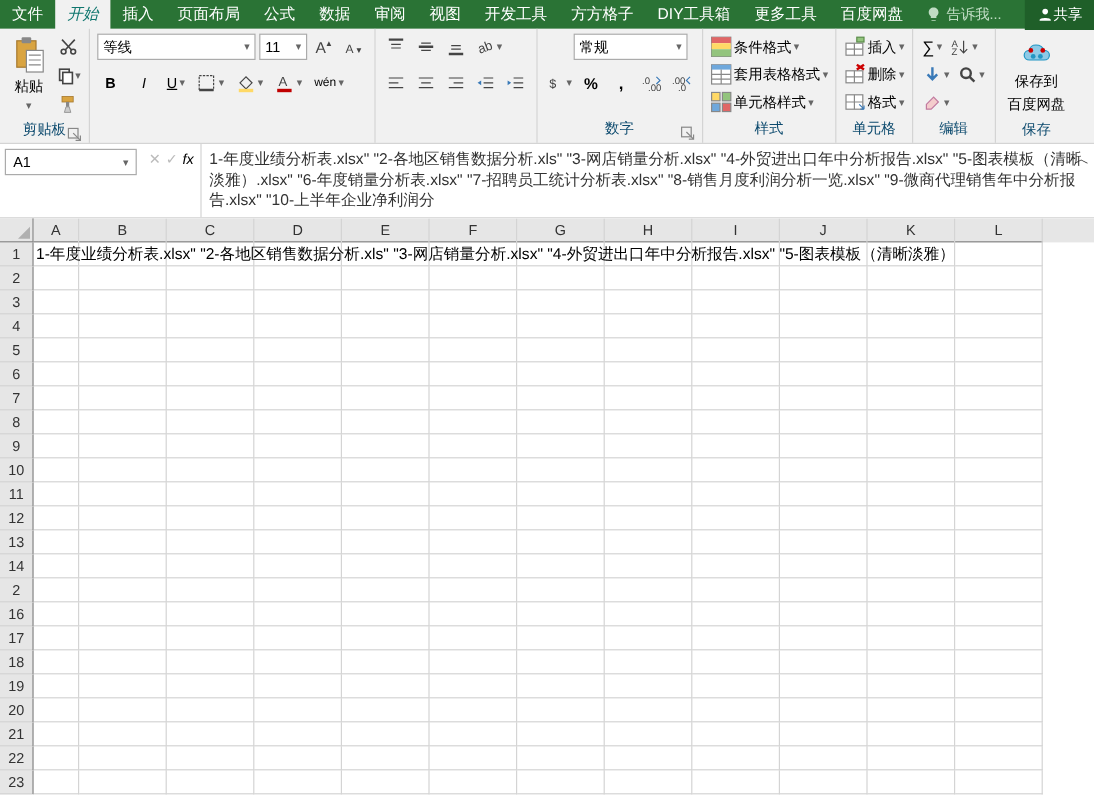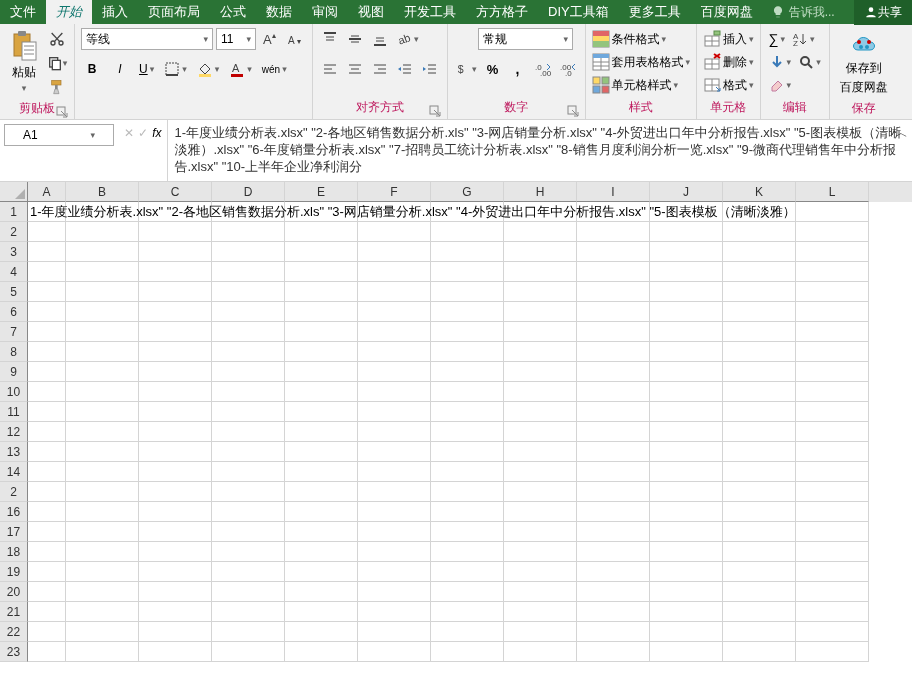--- a/index.html
+++ b/index.html
@@ -8,41 +8,41 @@
 .menubar { background: #2a7335; color: #fff; display: flex; align-items: center; height: 24px; }
 .menuitem { padding: 4px 10px; cursor: pointer; font-size: 13px; }
 .menuitem.active { background: #f1f1f1; color: #0f766e; font-style: italic; }
 .tellme { margin-left: 8px; display: flex; align-items: center; gap: 4px; color: #d0e8d3; font-size: 12px; opacity: .9;}
 .tellme svg { fill: #d0e8d3; }
 .share { margin-left: auto; background: #1f5f29; padding: 4px 10px; display: flex; align-items: center; gap: 0; }
 
 .ribbon { background: #f1f1f1; border-bottom: 1px solid #d4d4d4; display: flex; height: 96px; }
 .group { border-right: 1px solid #d4d4d4; padding: 4px 6px 0 6px; display: flex; flex-direction: column; }
 .group-body { flex: 1; display: flex; align-items: flex-start; gap: 4px; }
-.group-label { text-align: center; color: #be185d; font-size: 12px; padding: 2px 0 3px 0; position: relative; }
+.group-label { text-align: center; color: #0c4a6e; font-size: 12px; padding: 2px 0 3px 0; position: relative; }
 .group-label .launcher { position: absolute; right: 0; bottom: 2px; width: 12px; height: 12px; }
 .group-label .launcher svg{ display:block;}
 
 .bigbtn { display: flex; flex-direction: column; align-items: center; justify-content: center; gap: 2px; padding: 2px 4px; text-align: center; cursor: pointer; }
 .bigbtn .caret { font-size: 9px; color: #666; }
 .col { display: flex; flex-direction: column; gap: 2px; }
 .row { display: flex; align-items: center; gap: 3px; }
 .smallbtn { width: 22px; height: 22px; display: flex; align-items: center; justify-content: center; cursor: pointer; }
 .smallbtn.wtext { width: auto; padding: 0 2px; gap: 2px;}
 .dd { font-size: 9px; color: #666; }
 
 .font-name { width: 132px; height: 22px; border: 1px solid #ababab; background: #fff; display: flex; align-items: center; padding: 0 4px; justify-content: space-between; }
 .font-size { width: 40px; height: 22px; border: 1px solid #ababab; background: #fff; display: flex; align-items: center; padding: 0 4px; justify-content: space-between; }
 .numfmt { width: 95px; height: 22px; border: 1px solid #ababab; background: #fff; display: flex; align-items: center; padding: 0 4px; justify-content: space-between; margin-left: 24px;}
 
 .menrow { display: flex; align-items: center; gap: 2px; height: 22px; cursor: pointer; }
 .menrow svg { flex: none; }
 
 .namebox-row { display: flex; align-items: stretch; height: 62px; border-bottom: 1px solid #d4d4d4; }
-.namebox { width: 110px; border: 1px solid #ababab; background: #fff; display: flex; align-items: center; padding: 0 18px; justify-content: space-between; height: 22px; margin: 2px 4px 0 4px;}
+.namebox { width: 110px; border: 1px solid #ababab; background: #fff; display: flex; align-items: center; padding: 0 6px; justify-content: space-between; height: 22px; margin: 2px 4px 0 4px;}
 .fxwrap{ display:flex; align-items:flex-start; padding-top:2px;}
 .fxbtns { display: flex; align-items: center; gap: 4px; padding: 0 6px; height: 22px;}
 .fxcontent{ flex:1; padding: 4px 6px; font-size: 13px; line-height: 17px; color:#333; position:relative; border-left:1px solid #d4d4d4;}
 .collapse-caret{ position:absolute; right:4px; top:4px; cursor:pointer;}
 
 .sheet { display: flex; height: calc(673px - 24px - 96px - 62px); }
 .rowhdrs { width: 28px; background: #e6e6e6; }
 .rowhdr { height: 20px; border-bottom: 1px solid #d4d4d4; border-right: 1px solid #888; text-align: center; font-size: 12px; color: #333; line-height: 20px; }
 .gridwrap { flex: 1; overflow: hidden; }
 .colhdrs { display: flex; background: #e6e6e6; height: 20px; }
@@ -273,28 +273,20 @@
           <div class="smallbtn">
               <svg width="16" height="16" viewBox="0 0 16 16">
                 <line x1="6" y1="4" x2="14" y2="4" stroke="#444"></line>
                 <line x1="6" y1="8" x2="14" y2="8" stroke="#444"></line>
                 <line x1="6" y1="12" x2="14" y2="12" stroke="#444"></line>
                 <path d="M1 6 L4 8 L1 10 Z" fill="#3a7ab8"></path>
               </svg>
             </div>
         </div>
       </div>
-    </div>
-    <div class="group-label"><span>对齐方式</span>
-      <span class="launcher">
-          <svg width="12" height="12" viewBox="0 0 12 12">
-            <rect x="1" y="1" width="8" height="8" fill="none" stroke="#888"></rect>
-            <path d="M5 5 L11 11 M11 7 V11 H7" stroke="#888" fill="none"></path>
-          </svg>
-        </span>
     </div>
   </div>
 
   <div class="group">
     <div class="group-body">
       <div class="col">
         <div class="numfmt">
             <span>常规</span>
             <span class="dd">▾</span>
           </div>

